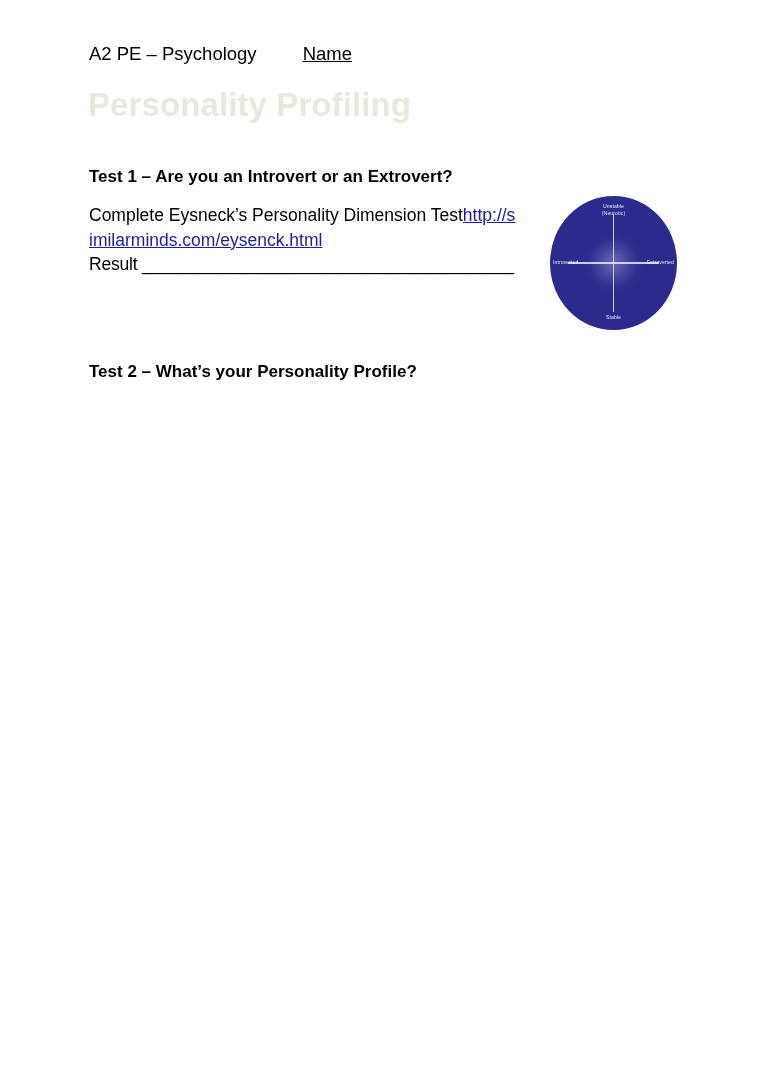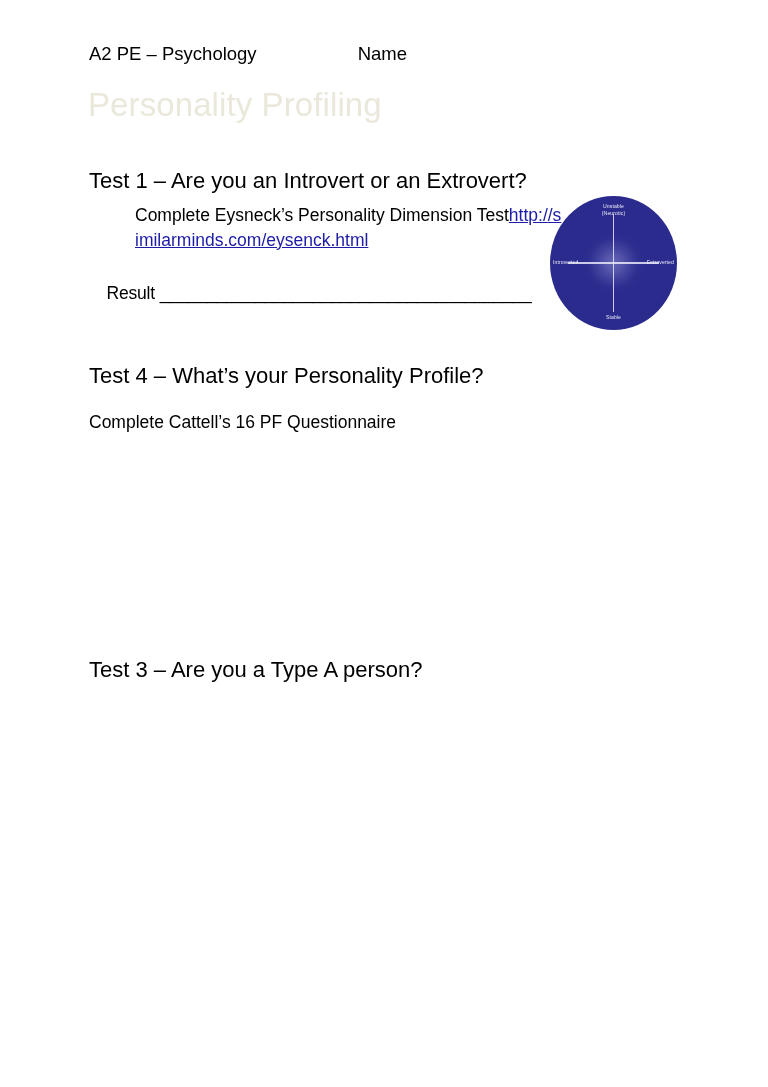--- a/index.html
+++ b/index.html
@@ -23,55 +23,55 @@
   }
 
   
   .header-row {
     position: absolute;
     left: 89px;
     top: 45px;
     width: 560px;
     display: flex;
     align-items: center;
-    gap: 36px;
   }
   .header-subject {
     font-size: 18.5px;
     line-height: 1;
     white-space: pre;
   }
   .header-name {
     font-size: 18.5px;
     line-height: 1;
-    margin-left: 65px;
-    white-space: pre;
+    margin-left: 46px;
+    white-space: pre;
+    text-decoration: underline;
   }
 
   
   .doc-title {
     position: absolute;
     left: 88px;
     top: 86px;
     font-size: 33px;
-    font-weight: normal;
+    font-weight: bold;
     line-height: 1.18;
     color: #eae8da;
     letter-spacing: 0.1px;
     white-space: pre;
   }
 
   
   .block {
     position: absolute;
     left: 89px;
   }
   .h-test {
-    font-size: 22px;
-    font-weight: normal;
+    font-size: 17px;
+    font-weight: bold;
     line-height: 1.35;
     white-space: pre;
   }
   .para {
     font-size: 17.5px;
     line-height: 1.42;
     white-space: pre-wrap;
   }
   .link {
     color: #1c1ca8;
@@ -80,22 +80,22 @@
     word-break: break-all;
   }
   .rule-text {
     font-size: 17.5px;
     line-height: 1.42;
     white-space: pre;
     letter-spacing: -0.2px;
   }
 
   #test1-head  { top: 166px; }
-  #test1-body  { top: 203px; width: 430px; margin-left: 46px; }
-  #test1-result{ top: 281px; width: 460px; text-align: center; }
+  #test1-body  { top: 203px; width: 430px; }
+  #test1-result{ top: 252px; width: 460px; }
 
   #test2-head  { top: 361px; }
   #test2-body  { top: 410px; width: 470px; }
 
   #test3-head  { top: 655px; }
   #test3-body  { top: 702px; width: 590px; }
 
   
   .diagram {
     position: absolute;
@@ -188,20 +188,19 @@
     <div class="diagram-circle"></div>
     <div class="axis-v"></div>
     <div class="axis-h"></div>
     <div class="dlabel dlabel-top">Unstable
 (Neurotic)</div>
     <div class="dlabel dlabel-bottom">Stable</div>
     <div class="dlabel dlabel-left">Introverted</div>
     <div class="dlabel dlabel-right">Extroverted</div>
   </div>
 
-  <div class="block h-test" id="test2-head">Test 4 – What’s your Personality Profile?</div>
-
-  <div class="block para" id="test2-body"><span>Complete Cattell’s 16 PF Questionnaire</span><br></div>
-
-  <div class="block h-test" id="test3-head">Test 3 – Are you a Type A person?</div>
+  <div class="block h-test" id="test2-head">Test 2 – What’s your Personality Profile?</div>
+
+  <div class="block para" id="test2-body"><br></div>
+
 
 
 </div>
 
 </body></html>

